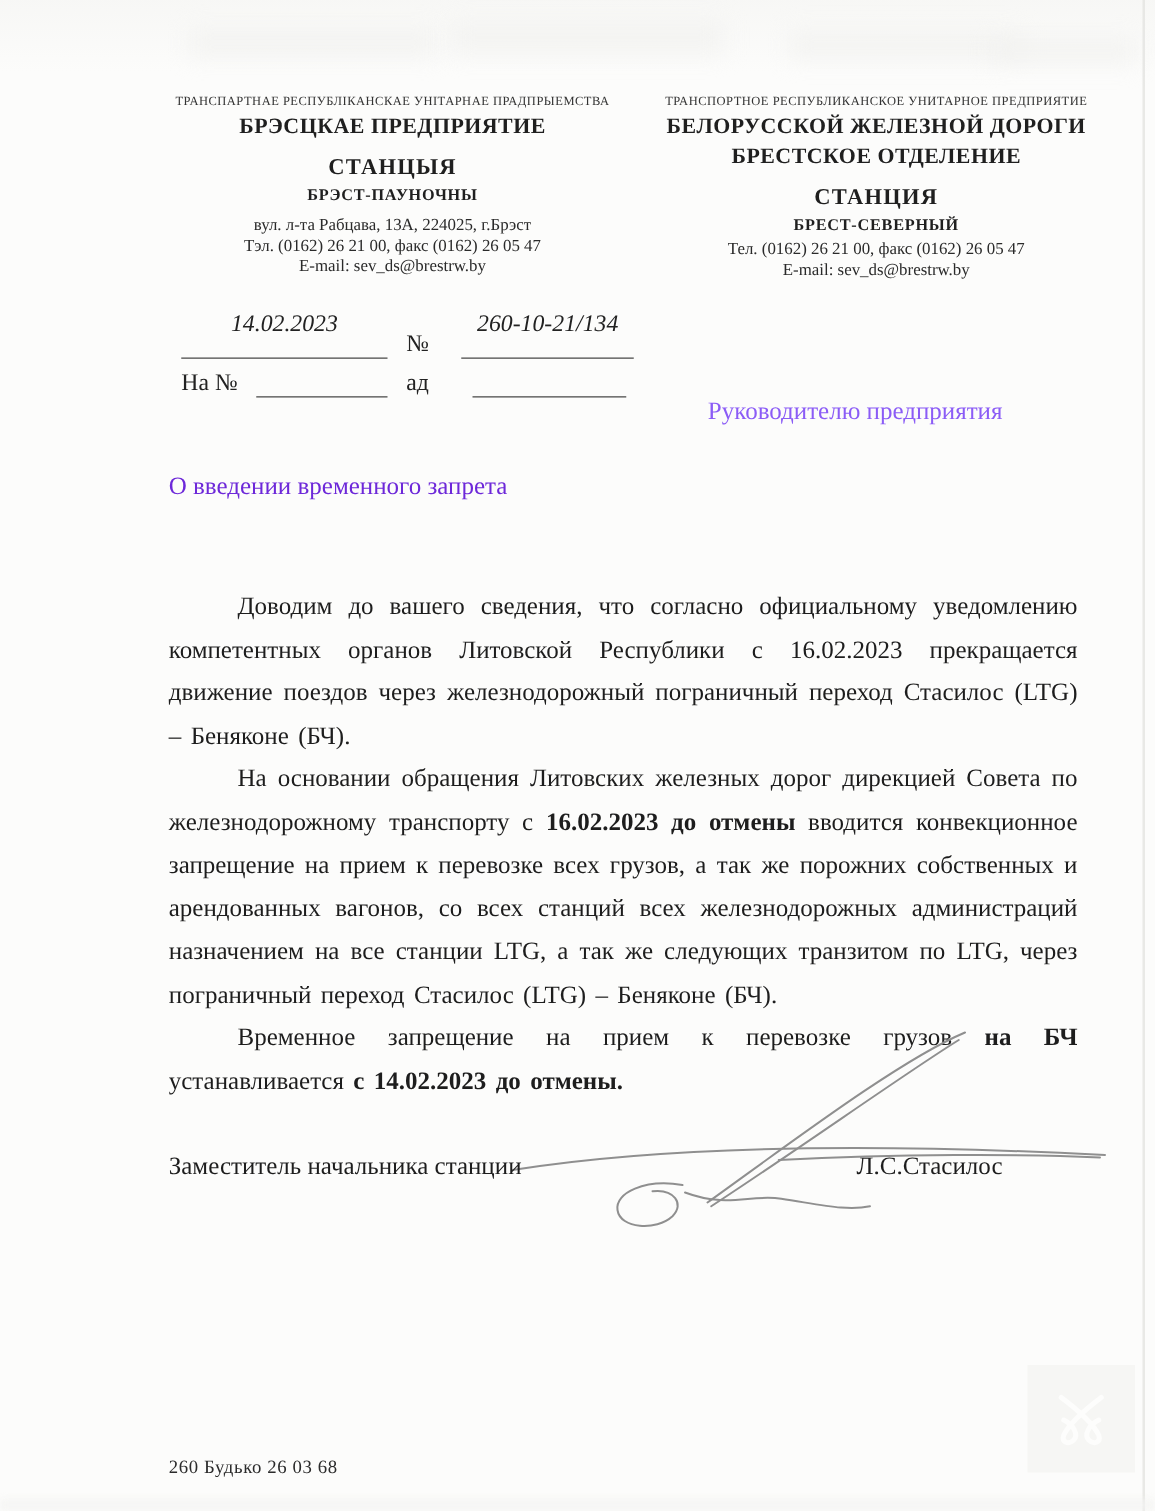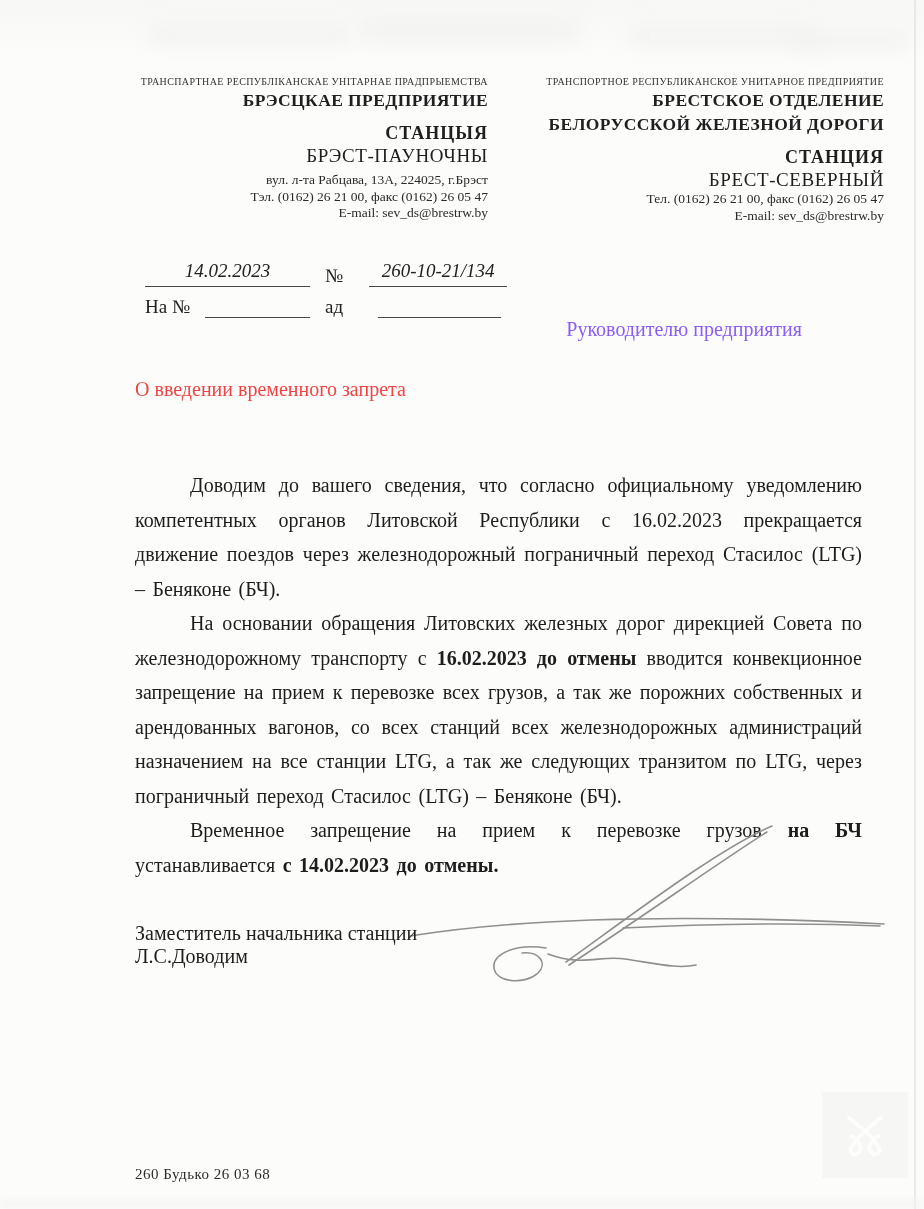--- a/index.html
+++ b/index.html
@@ -14,55 +14,55 @@
   .a1 { left:150px; top:22px; width:200px; height:24px; }
   .a2 { left:360px; top:16px; width:220px; height:28px; }
   .a3 { left:630px; top:24px; width:190px; height:24px; }
   .a4 { left:790px; top:30px; width:120px; height:22px; }
   .a5 { left:0; top:0; width:924px; height:58px; background:linear-gradient(#f6f6f4,rgba(255,255,255,0)); filter:none; opacity:.8; }
   .edge-line { position:absolute; top:0; right:8px; width:2px; height:1209px; background:#e3e3e1; opacity:.8; }
   .bottom-band { position:absolute; left:0; bottom:0; width:924px; height:10px; background:#f4f4f2; opacity:.7; filter:blur(3px); }
 
   
   .letterhead { position:absolute; top:76px; left:140px; width:744px; display:flex; justify-content:space-between; }
-  .lh-col { text-align:right; color:#1f1f1f; }
+  .lh-col { text-align:center; color:#1f1f1f; }
   .lh-col.left  { width:348px; }
   .lh-col.right { width:366px; }
   .lh-tiny { font-size:10px; letter-spacing:.4px; white-space:nowrap; color:#333; }
   .lh-org  { font-size:17.5px; font-weight:bold; line-height:22px; letter-spacing:.4px; margin-top:2px; }
   .lh-station-label { font-size:18px; font-weight:bold; letter-spacing:1px; margin-top:12px; }
-  .lh-station-name  { font-size:19px; font-weight:normal; letter-spacing:.6px; line-height:23px; }
+  .lh-station-name  { font-size:13px; font-weight:bold; letter-spacing:.6px; line-height:23px; }
   .lh-addr { font-size:13.5px; line-height:16.5px; color:#2a2a2a; }
   .lh-addr.first { margin-top:5px; }
 
   
   .ref-block { position:absolute; top:256px; left:145px; font-size:19px; color:#222; }
   .ref-row { height:31px; display:flex; align-items:flex-end; }
   .ref-line { display:inline-block; border-bottom:1.6px solid #474747; text-align:center;
-              font-style:italic; padding-bottom:4px; }
+              font-style:italic; padding-bottom:15px; }
   .ref-line.date { width:165px; }
   .ref-line.num  { width:138px; margin-left:26px; }
   .ref-label { display:inline-block; margin-left:15px; }
   .ref-row2 .ref-label-first { display:inline-block; width:60px; }
   .ref-line.blank1 { width:105px; }
   .ref-line.blank2 { width:123px; margin-left:35px; }
 
   .addressee { position:absolute; top:318px; left:400px; width:402px; text-align:right;
                font-size:20px; color:#8b5cf6; }
-  .subject   { position:absolute; top:378px; left:135px; font-size:20px; color:#ef4444; }
+  .subject   { position:absolute; top:378px; left:135px; font-size:20px; color:#6d28d9; }
 
   
   .body-text { position:absolute; top:468px; left:135px; width:727px;
                font-size:20px; line-height:34.5px; text-align:justify; color:#1d1d1d; }
   .body-text p { margin:0; text-indent:55px; word-spacing:2.5px; }
   .run-bold-italic { font-weight:bold; }
 
   
   .sig-row { position:absolute; top:922px; left:135px; width:667px; display:flex;
-             justify-content:space-between; font-size:20px; color:#1d1d1d;flex-direction:column; }
+             justify-content:space-between; font-size:20px; color:#1d1d1d; }
   .signature-svg { position:absolute; top:816px; left:398px; width:492px; height:178px; }
   .signature-svg path { fill:none; stroke:#8f8f8f; stroke-width:1.6; stroke-linecap:round; }
 
   .footer { position:absolute; top:1166px; left:135px; font-size:15px; color:#2b2b2b; letter-spacing:.5px; }
 
   
   .watermark { position:absolute; top:1092px; left:822px; width:86px; height:86px;
                background:#f6f6f4; display:flex; align-items:center; justify-content:center; }
   .watermark svg path { fill:none; stroke:#fdfdfc; stroke-width:4; stroke-linecap:round; }
 </style>
@@ -84,22 +84,22 @@
       <div class="lh-tiny">ТРАНСПАРТНАЕ РЕСПУБЛІКАНСКАЕ УНІТАРНАЕ ПРАДПРЫЕМСТВА</div>
       <div class="lh-org">БРЭСЦКАЕ ПРЕДПРИЯТИЕ</div>
       <div class="lh-station-label">СТАНЦЫЯ</div>
       <div class="lh-station-name">БРЭСТ-ПАУНОЧНЫ</div>
       <div class="lh-addr first">вул. л-та Рабцава, 13А, 224025, г.Брэст</div>
       <div class="lh-addr">Тэл. (0162) 26 21 00, факс (0162) 26 05 47</div>
       <div class="lh-addr">E-mail: sev_ds@brestrw.by</div>
     </div>
     <div class="lh-col right">
       <div class="lh-tiny">ТРАНСПОРТНОЕ РЕСПУБЛИКАНСКОЕ УНИТАРНОЕ ПРЕДПРИЯТИЕ</div>
+      <div class="lh-org">БЕЛОРУССКОЙ ЖЕЛЕЗНОЙ ДОРОГИ</div>
       <div class="lh-org">БРЕСТСКОЕ ОТДЕЛЕНИЕ</div>
-      <div class="lh-org">БЕЛОРУССКОЙ ЖЕЛЕЗНОЙ ДОРОГИ</div>
       <div class="lh-station-label">СТАНЦИЯ</div>
       <div class="lh-station-name">БРЕСТ-СЕВЕРНЫЙ</div>
       <div class="lh-addr">Тел. (0162) 26 21 00, факс (0162) 26 05 47</div>
       <div class="lh-addr">E-mail: sev_ds@brestrw.by</div>
     </div>
   </div>
 
   <div class="ref-block">
     <div class="ref-row">
       <span class="ref-line date">14.02.2023</span>
@@ -127,21 +127,21 @@
     <path d="M 12 120 C 150 98 330 100 486 108"></path>
     <path d="M 225 112 C 320 107 420 107 482 110"></path>
     <path d="M 168 146 C 235 98 322 32 374 10"></path>
     <path d="M 171 149 C 240 104 330 40 369 16"></path>
     <path d="M 148 132 C 118 127 94 138 96 152 C 98 167 127 169 140 157 C 150 147 141 135 124 137"></path>
     <path d="M 150 138 C 185 151 202 139 227 143 C 260 148 280 153 298 149"></path>
   </svg>
 
   <div class="sig-row">
     <span>Заместитель начальника станции</span>
-    <span>Л.С.Доводим</span>
+    <span>Л.С.Стасилос</span>
   </div>
 
   <div class="footer">260  Будько 26  03 68</div>
 
   <div class="watermark">
     <svg width="60" height="50" viewBox="0 0 60 50">
       <path d="M 14 8 C 30 20 40 30 44 38 C 46 44 40 46 36 42 C 32 38 36 30 44 26"></path>
       <path d="M 46 8 C 30 20 20 30 16 38 C 14 44 20 46 24 42 C 28 38 24 30 16 26"></path>
     </svg>
   </div>

